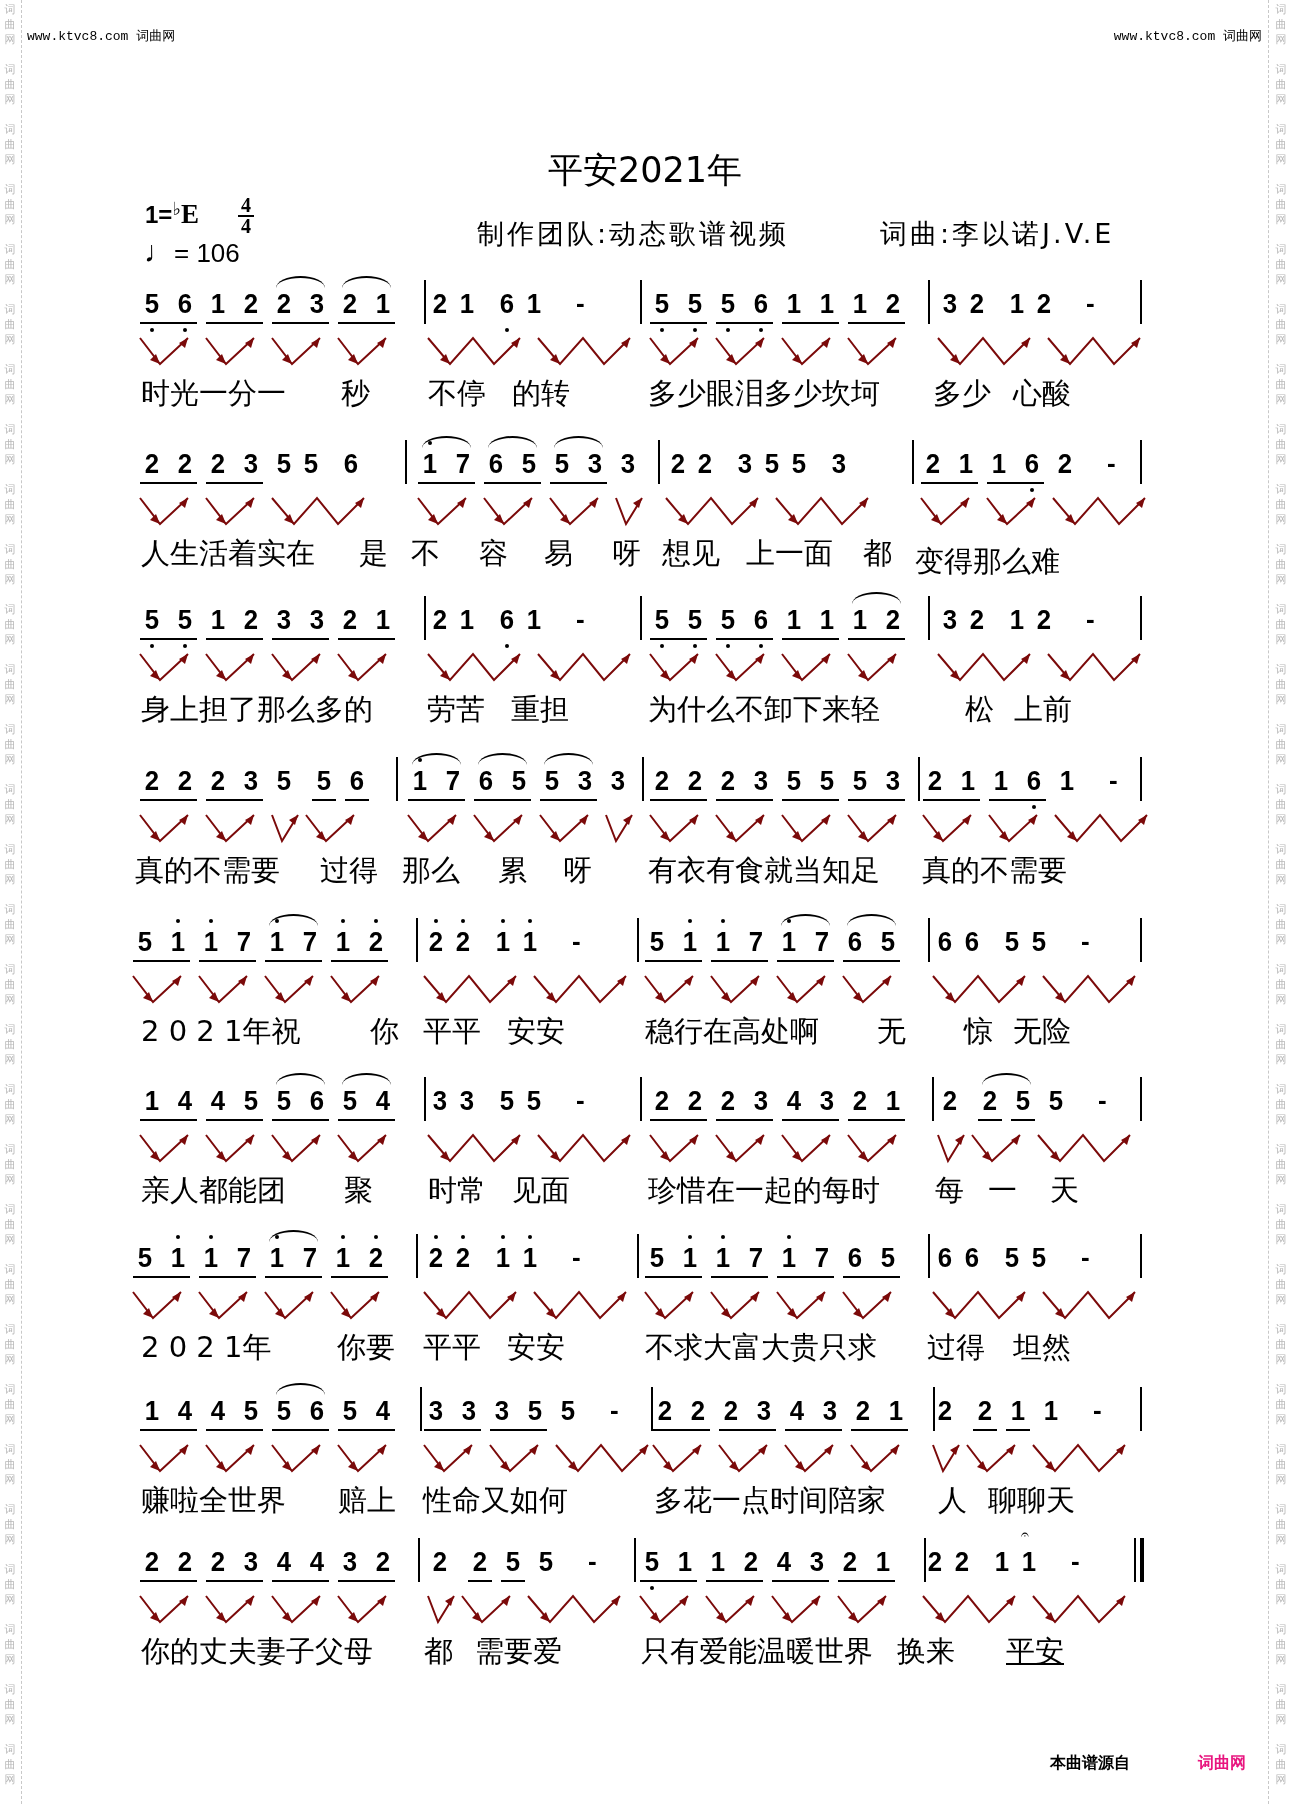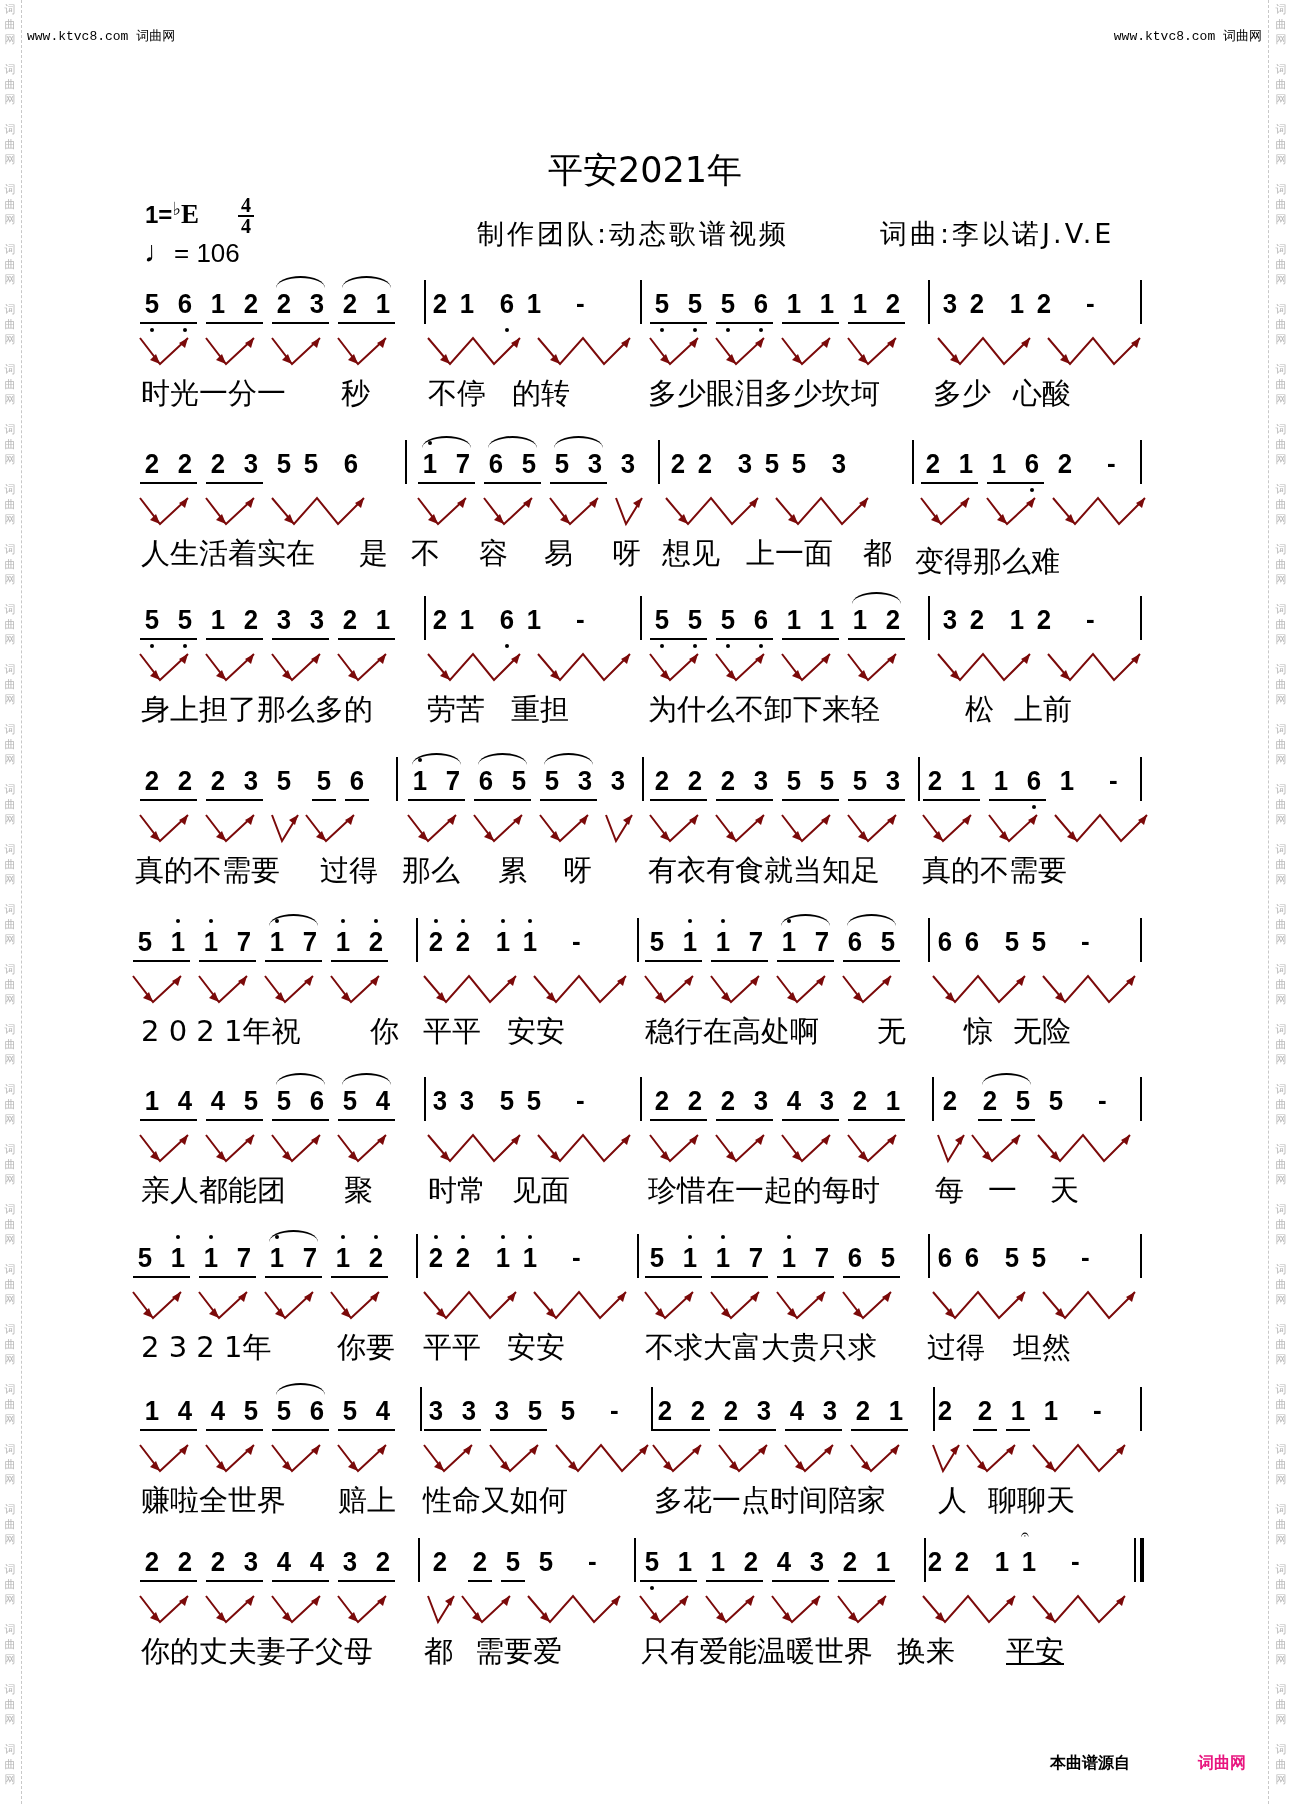--- a/index.html
+++ b/index.html
@@ -1110,21 +1110,21 @@
         <polygon points="92,0 83,5 89,10" fill="#7b0a0a"></polygon>
         <polygon points="22,26 12,22 18,16" fill="#7b0a0a"></polygon>
         <polyline points="110,0 132,26 155,0 176,26 202,0" fill="none" stroke="#7b0a0a" stroke-width="2"></polyline>
         <polygon points="202,0 193,5 199,10" fill="#7b0a0a"></polygon>
         <polygon points="132,26 122,22 128,16" fill="#7b0a0a"></polygon>
       </svg>
       <div class="barline" style="left: 416px; top: -10px; height: 44px;"></div>
       <div class="barline" style="left: 637px; top: -10px; height: 44px;"></div>
       <div class="barline" style="left: 928px; top: -10px; height: 44px;"></div>
       <div class="barline" style="left: 1140px; top: -10px; height: 44px;"></div>
-      <div class="lyric" style="left: 141px; top: 84px;">2 3 2 1年</div>
+      <div class="lyric" style="left: 141px; top: 84px;">2 0 2 1年</div>
       <div class="lyric" style="left: 337px; top: 84px;">你要</div>
       <div class="lyric" style="left: 423px; top: 84px;">平平</div>
       <div class="lyric" style="left: 507px; top: 84px;">安安</div>
       <div class="lyric" style="left: 645px; top: 84px;">不求大富大贵只求</div>
       <div class="lyric" style="left: 927px; top: 84px;">过得</div>
       <div class="lyric" style="left: 1013px; top: 84px;">坦然</div>
     </div>
     <div class="line" style="top: 1397px;">
       <div class="measure">
         <div class="note" style="left: 142px; top: 0px;">1</div>

